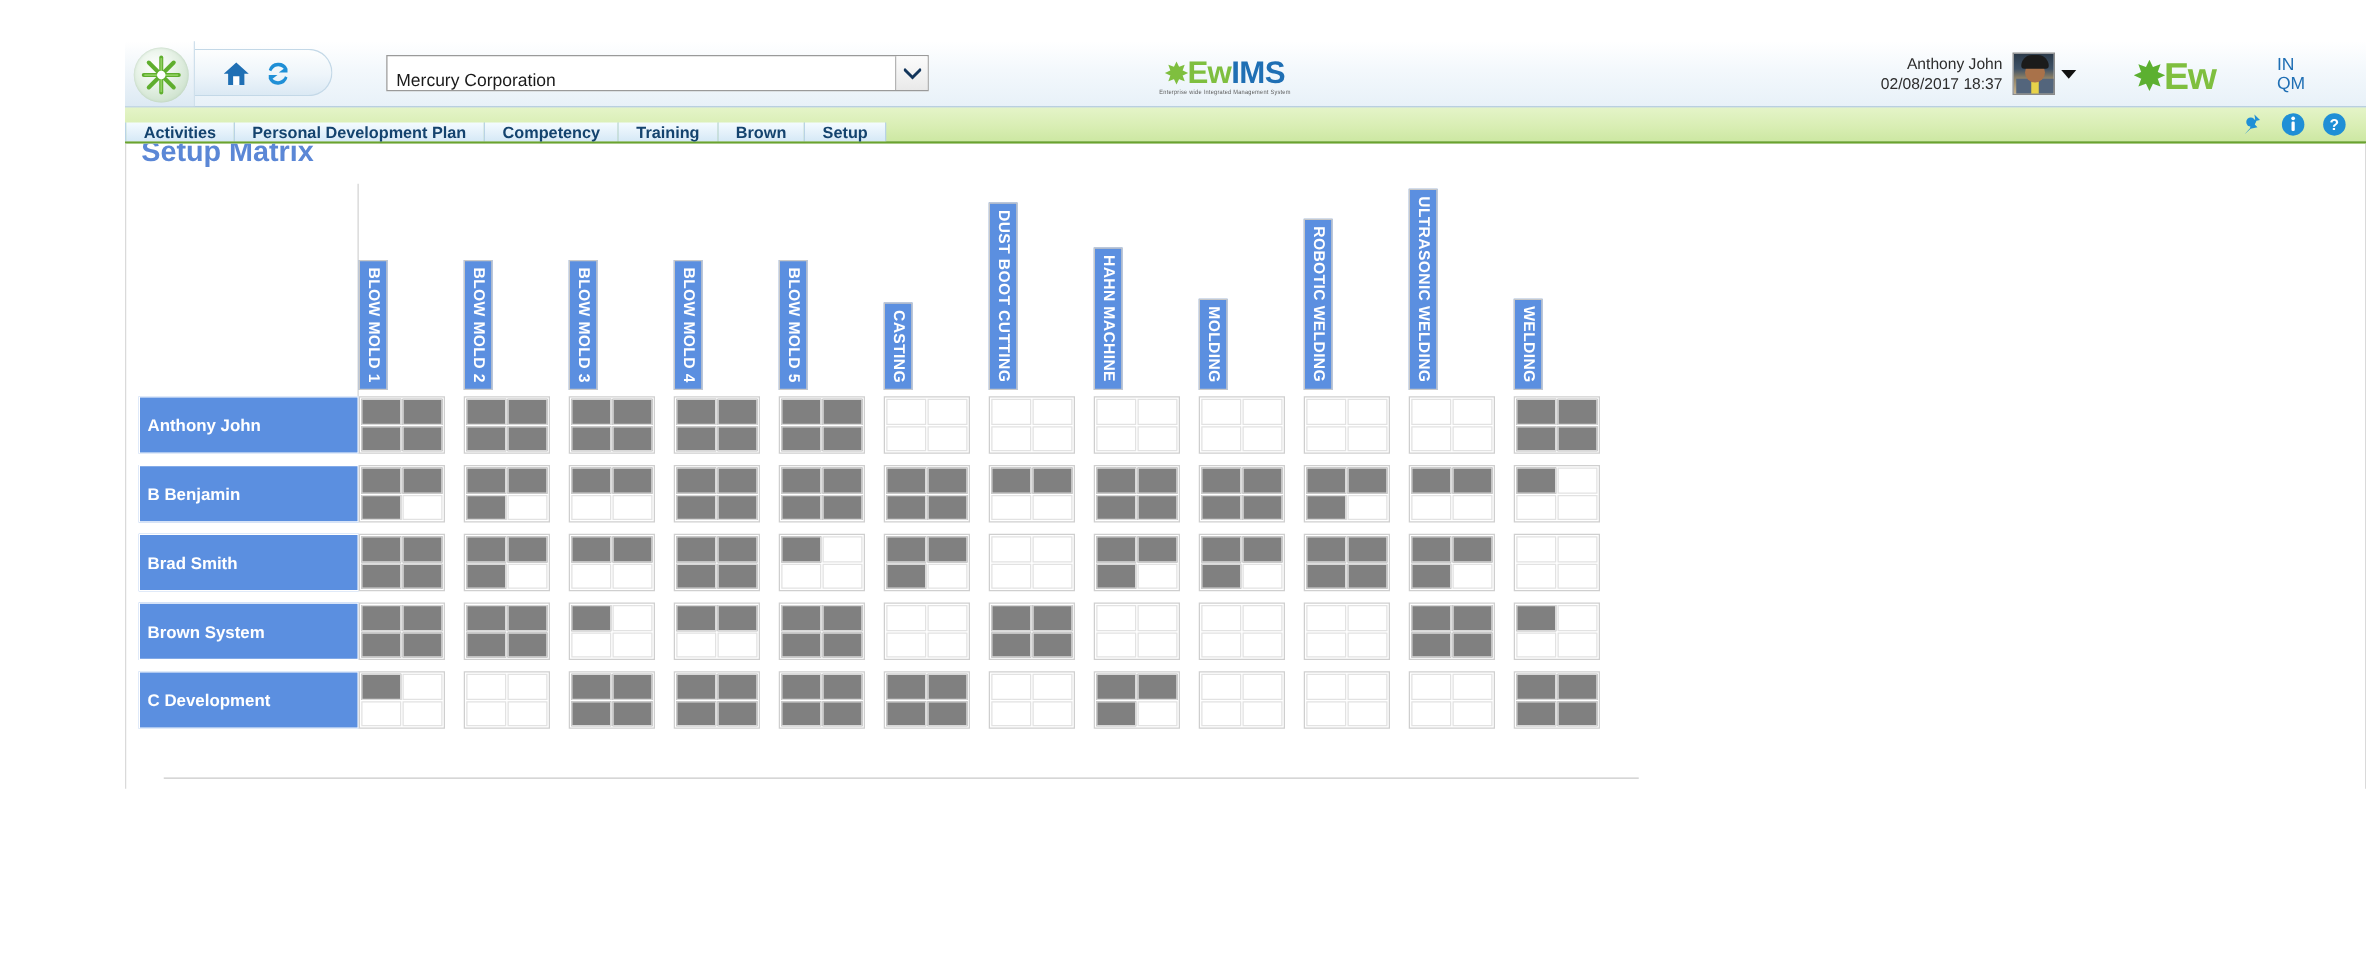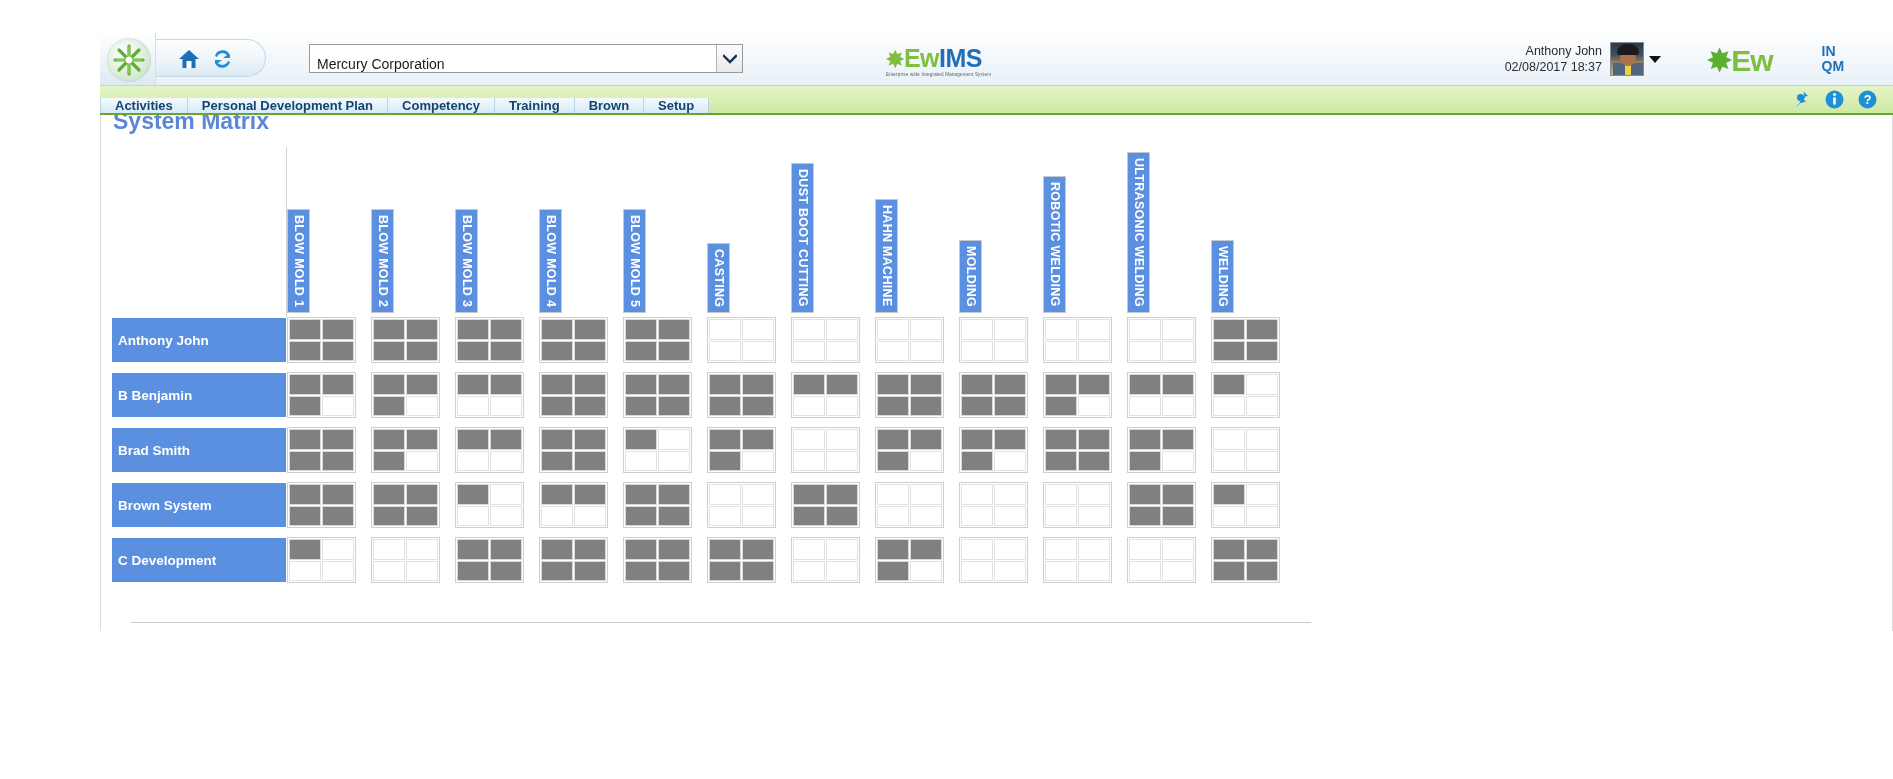--- a/index.html
+++ b/index.html
@@ -76,23 +76,23 @@
   .org-select .arrow {
     width: 26px; height: 27px;
     border-left: 1px solid #b4b4b4;
     background: linear-gradient(to bottom, #fcfcfc, #e9e9e9);
     display: flex; align-items: center; justify-content: center;
   }
   .org-select .arrow svg { display: block; }
 
   
   .brand-center {
-    position: absolute; left: 786px; top: 13px;
+    position: absolute; left: 810px; top: 13px;
     width: 140px; height: 32px;
-    text-align: left;
+    text-align: center;
   }
   .brand-mark { font-size: 25px; font-weight: bold; letter-spacing: -0.5px; line-height: 25px; }
   .brand-mark .star { color: #7fbf3f; font-size: 22px; }
   .brand-mark .ew { color: #7fbf3f; }
   .brand-mark .ims { color: #1f6fb4; }
   .brand-tag {
     font-size: 4.5px; color: #5b5b5b; line-height: 6px;
     letter-spacing: 0.2px; white-space: nowrap;
     transform: scaleY(1.1);
   }
@@ -124,21 +124,21 @@
     position: absolute; right: 0px; top: 10px;
     width: 230px; height: 38px;
     overflow: hidden;
   }
   .brand-right .inner { position: absolute; left: 12px; top: 0; white-space: nowrap; }
   .brand-right .big { font-size: 30px; font-weight: bold; letter-spacing: -1px; margin-left: 32px; }
   .brand-right .star { color: #5cb030; }
   .brand-right .ew { color: #7fbf3f; }
   .brand-right .qms-stack {
     display: inline-block; vertical-align: top;
-    font-size: 14px; font-weight: bold; color: #1f6fb4;
+    font-size: 14px; font-weight: normal; color: #1f6fb4;
     line-height: 15px; letter-spacing: 0px;
     margin-left: 1px; margin-top: 1px; padding-left: 48px;
   }
 
   
   .menubar {
     position: relative;
     height: 29px;
     background: linear-gradient(to bottom, #e4f4c8 0%, #d9eeb4 55%, #cde8a3 100%);
     border-bottom: 2px solid #6aa32f;
@@ -365,21 +365,21 @@
       <span class="mi">
         <svg width="19" height="19" viewBox="0 0 19 19">
           <circle cx="9.5" cy="9.5" r="9" fill="#1f8fd6"></circle>
           <text x="9.5" y="14.2" font-family="Liberation Sans, sans-serif" font-size="12.5" font-weight="bold" fill="#ffffff" text-anchor="middle">?</text>
         </svg>
       </span>
     </div>
   </div>
 
   <div class="content">
-    <div class="page-title">System Matrix</div>
+    <div class="page-title">Setup Matrix</div>
 
     <div class="matrix">
       <table class="mx" id="mx-table">
         <thead>
           <tr id="mx-head-row">
             <td class="corner-cell"></td>
           <td class="hdr-cell"><span class="vlabel">BLOW MOLD 1</span></td>
               <td class="hdr-cell"><span class="vlabel">BLOW MOLD 2</span></td>
               <td class="hdr-cell"><span class="vlabel">BLOW MOLD 3</span></td>
               <td class="hdr-cell"><span class="vlabel">BLOW MOLD 4</span></td>

